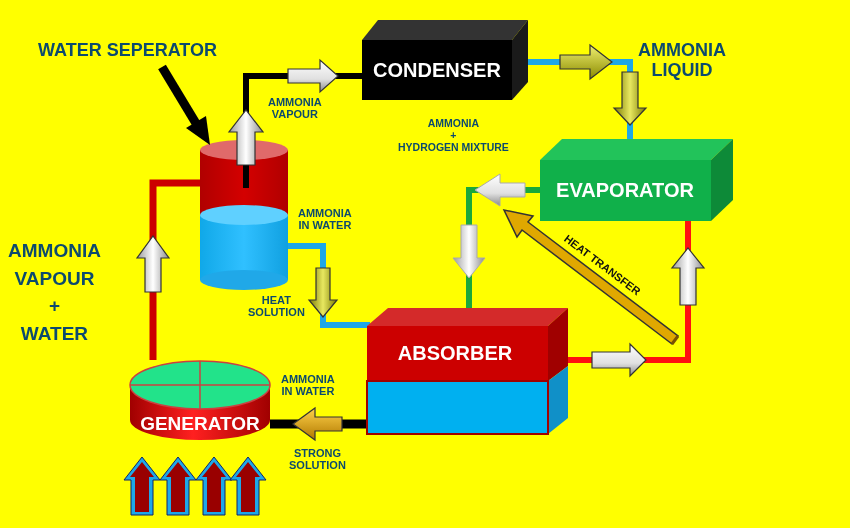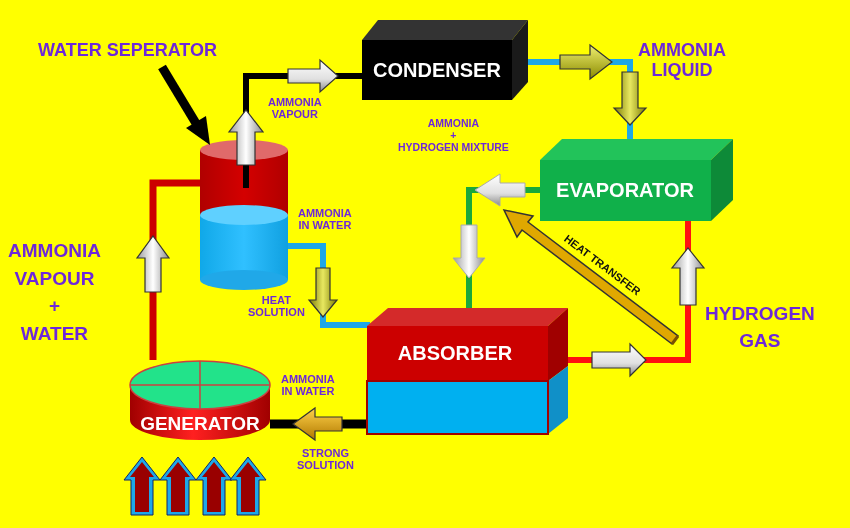--- a/index.html
+++ b/index.html
@@ -1,18 +1,18 @@
 <!DOCTYPE html>
 <html><head>
 <meta charset="utf-8">
 <style>
   html, body { margin: 0; padding: 0; }
   body { width: 850px; height: 528px; background: #ffff00; overflow: hidden; position: relative; font-family: "Liberation Sans", "DejaVu Sans", sans-serif; }
   #stage { position: absolute; left: 0; top: 0; width: 850px; height: 528px; }
-  .lbl { position: absolute; font-weight: bold; color: #6d28d9; text-align: center; line-height: 1.12; white-space: pre-line; }
+  .lbl { position: absolute; font-weight: bold; color: #0c4a6e; text-align: center; line-height: 1.12; white-space: pre-line; }
   .big { font-size: 19px; }
   .small { font-size: 11px; }
   .box-text { font-weight: bold; fill: #ffffff; font-family: "Liberation Sans", "DejaVu Sans", sans-serif; }
 </style>
 </head>
 <body>
 
 <div id="stage">
 <svg width="850" height="528" viewBox="0 0 850 528" xmlns="http://www.w3.org/2000/svg">
   <defs>
@@ -196,19 +196,17 @@
 +
 HYDROGEN MIXTURE</div>
 <div class="lbl small" style="left:298px; top:207px;">AMMONIA
 IN WATER</div>
 <div class="lbl big" style="left:8px; top:237px; line-height:1.45;">AMMONIA
 VAPOUR
 +
 WATER</div>
 <div class="lbl small" style="left:248px; top:294px;">HEAT
 SOLUTION</div>
-<div class="lbl big" style="left:705px; top:301px; line-height:1.4;">HYDROGEN
-GAS</div>
 <div class="lbl small" style="left:281px; top:373px;">AMMONIA
 IN WATER</div>
-<div class="lbl small" style="left:289px; top:447px;margin-left:8px;">STRONG
+<div class="lbl small" style="left:289px; top:447px;">STRONG
 SOLUTION</div>
 </div>
 
 </body></html>

